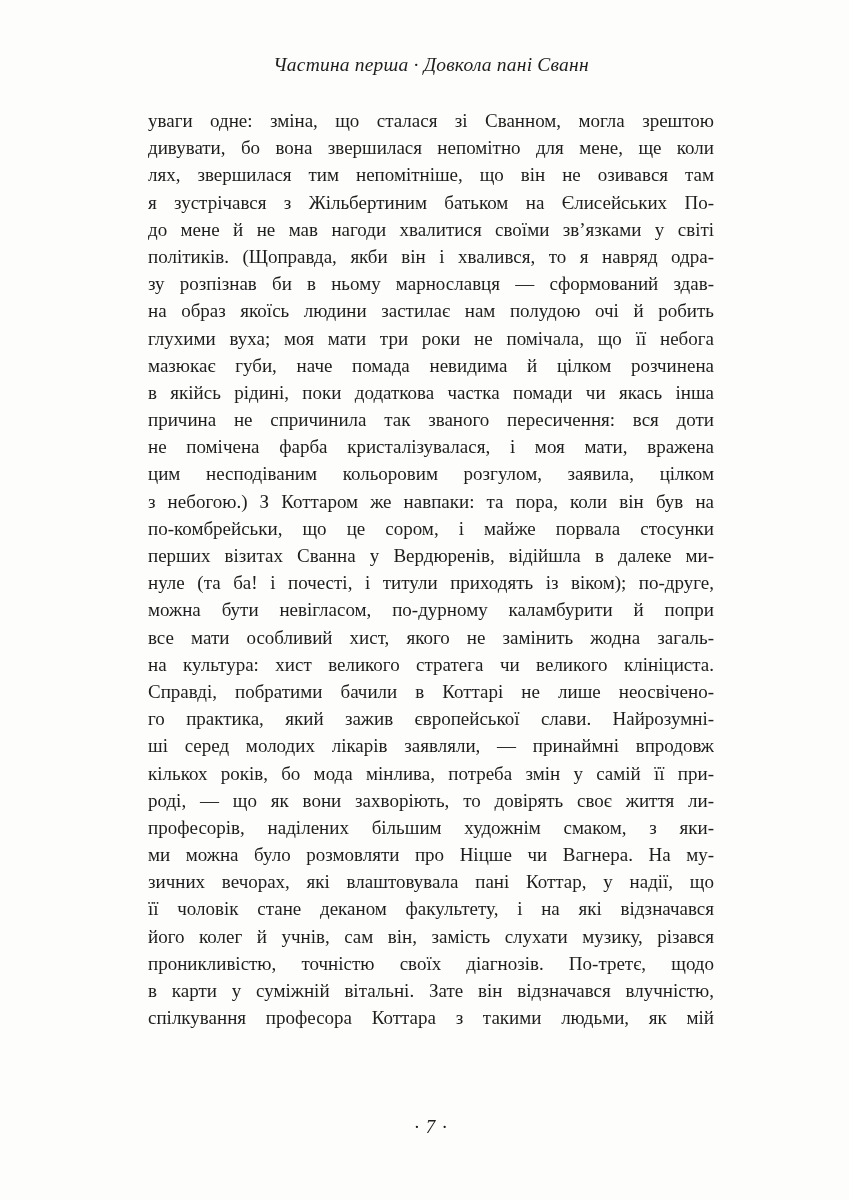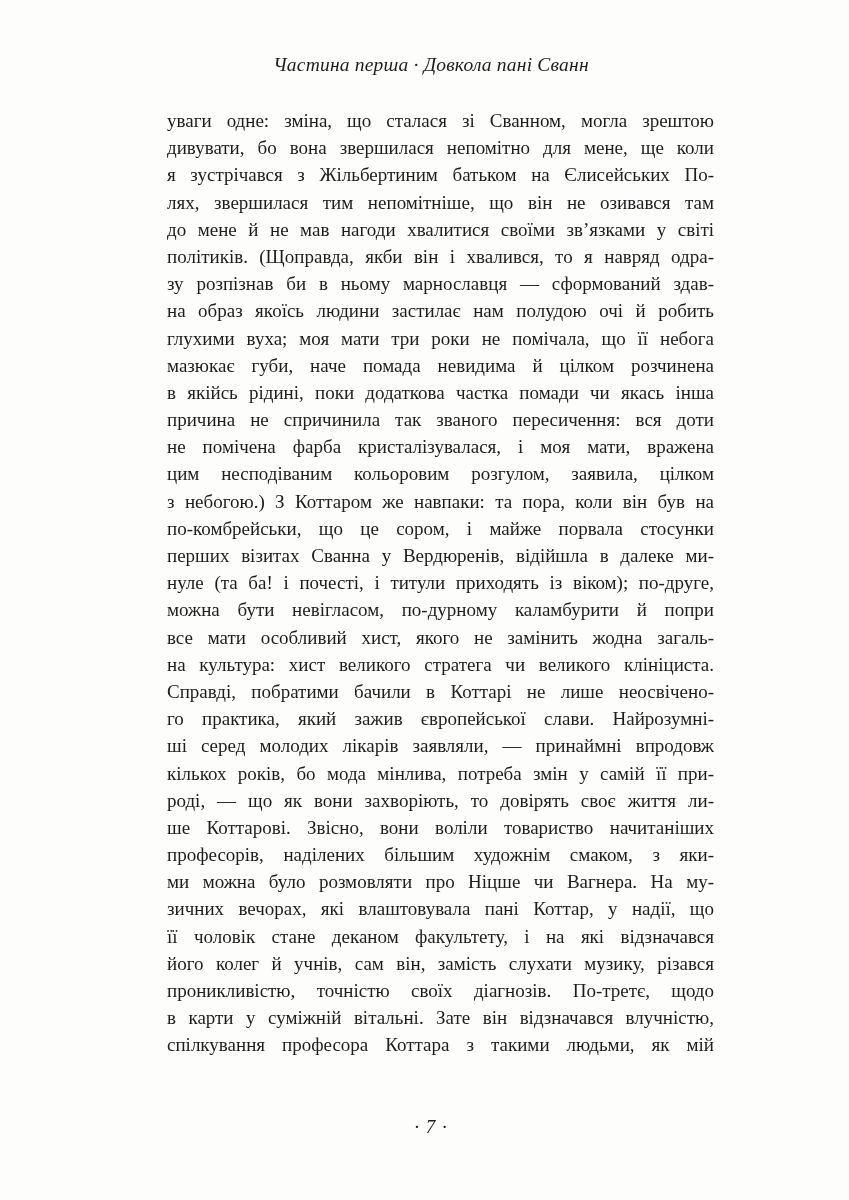--- a/index.html
+++ b/index.html
@@ -36,21 +36,20 @@
     width: 566px;
     font-size: 19px;
     line-height: 27.2px;
   }
   .text-line {
     height: 27.2px;
     text-align: justify;
     text-align-last: justify;
     white-space: normal;
     overflow: hidden;
-    margin-left: 19px;
   }
   .page-number {
     position: absolute;
     left: 148px;
     top: 1116px;
     width: 566px;
     text-align: center;
     font-style: italic;
     font-size: 19px;
     letter-spacing: 1px;
@@ -58,22 +57,22 @@
 </style>
 </head>
 <body style="background: rgb(253, 253, 252); color: rgb(30, 30, 30);">
 
 <div class="page">
   <div class="running-head">Частина перша · Довкола пані Сванн</div>
 
   <div class="body-text">
       <div class="text-line">уваги одне: зміна, що сталася зі Сванном, могла зрештою</div>
       <div class="text-line">дивувати, бо вона звершилася непомітно для мене, ще коли</div>
+      <div class="text-line">лях, звершилася тим непомітніше, що він не озивався там</div>
       <div class="text-line">я зустрічався з Жільбертиним батьком на Єлисейських По-</div>
-      <div class="text-line">лях, звершилася тим непомітніше, що він не озивався там</div>
       <div class="text-line">до мене й не мав нагоди хвалитися своїми зв’язками у світі</div>
       <div class="text-line">політиків. (Щоправда, якби він і хвалився, то я навряд одра-</div>
       <div class="text-line">зу розпізнав би в ньому марнославця — сформований здав-</div>
       <div class="text-line">на образ якоїсь людини застилає нам полудою очі й робить</div>
       <div class="text-line">глухими вуха; моя мати три роки не помічала, що її небога</div>
       <div class="text-line">мазюкає губи, наче помада невидима й цілком розчинена</div>
       <div class="text-line">в якійсь рідині, поки додаткова частка помади чи якась інша</div>
       <div class="text-line">причина не спричинила так званого пересичення: вся доти</div>
       <div class="text-line">не помічена фарба кристалізувалася, і моя мати, вражена</div>
       <div class="text-line">цим несподіваним кольоровим розгулом, заявила, цілком</div>
@@ -82,21 +81,20 @@
       <div class="text-line">перших візитах Сванна у Вердюренів, відійшла в далеке ми-</div>
       <div class="text-line">нуле (та ба! і почесті, і титули приходять із віком); по-друге,</div>
       <div class="text-line">можна бути невігласом, по-дурному каламбурити й попри</div>
       <div class="text-line">все мати особливий хист, якого не замінить жодна загаль-</div>
       <div class="text-line">на культура: хист великого стратега чи великого клініциста.</div>
       <div class="text-line">Справді, побратими бачили в Коттарі не лише неосвічено-</div>
       <div class="text-line">го практика, який зажив європейської слави. Найрозумні-</div>
       <div class="text-line">ші серед молодих лікарів заявляли, — принаймні впродовж</div>
       <div class="text-line">кількох років, бо мода мінлива, потреба змін у самій її при-</div>
       <div class="text-line">роді, — що як вони захворіють, то довірять своє життя ли-</div>
-      <div class="text-line">ше Коттарові. Звісно, вони воліли товариство начитаніших</div>
       <div class="text-line">професорів, наділених більшим художнім смаком, з яки-</div>
       <div class="text-line">ми можна було розмовляти про Ніцше чи Вагнера. На му-</div>
       <div class="text-line">зичних вечорах, які влаштовувала пані Коттар, у надії, що</div>
       <div class="text-line">її чоловік стане деканом факультету, і на які відзначався</div>
       <div class="text-line">його колег й учнів, сам він, замість слухати музику, різався</div>
       <div class="text-line">проникливістю, точністю своїх діагнозів. По-третє, щодо</div>
       <div class="text-line">в карти у суміжній вітальні. Зате він відзначався влучністю,</div>
       <div class="text-line">спілкування професора Коттара з такими людьми, як мій</div>
     </div>
 

